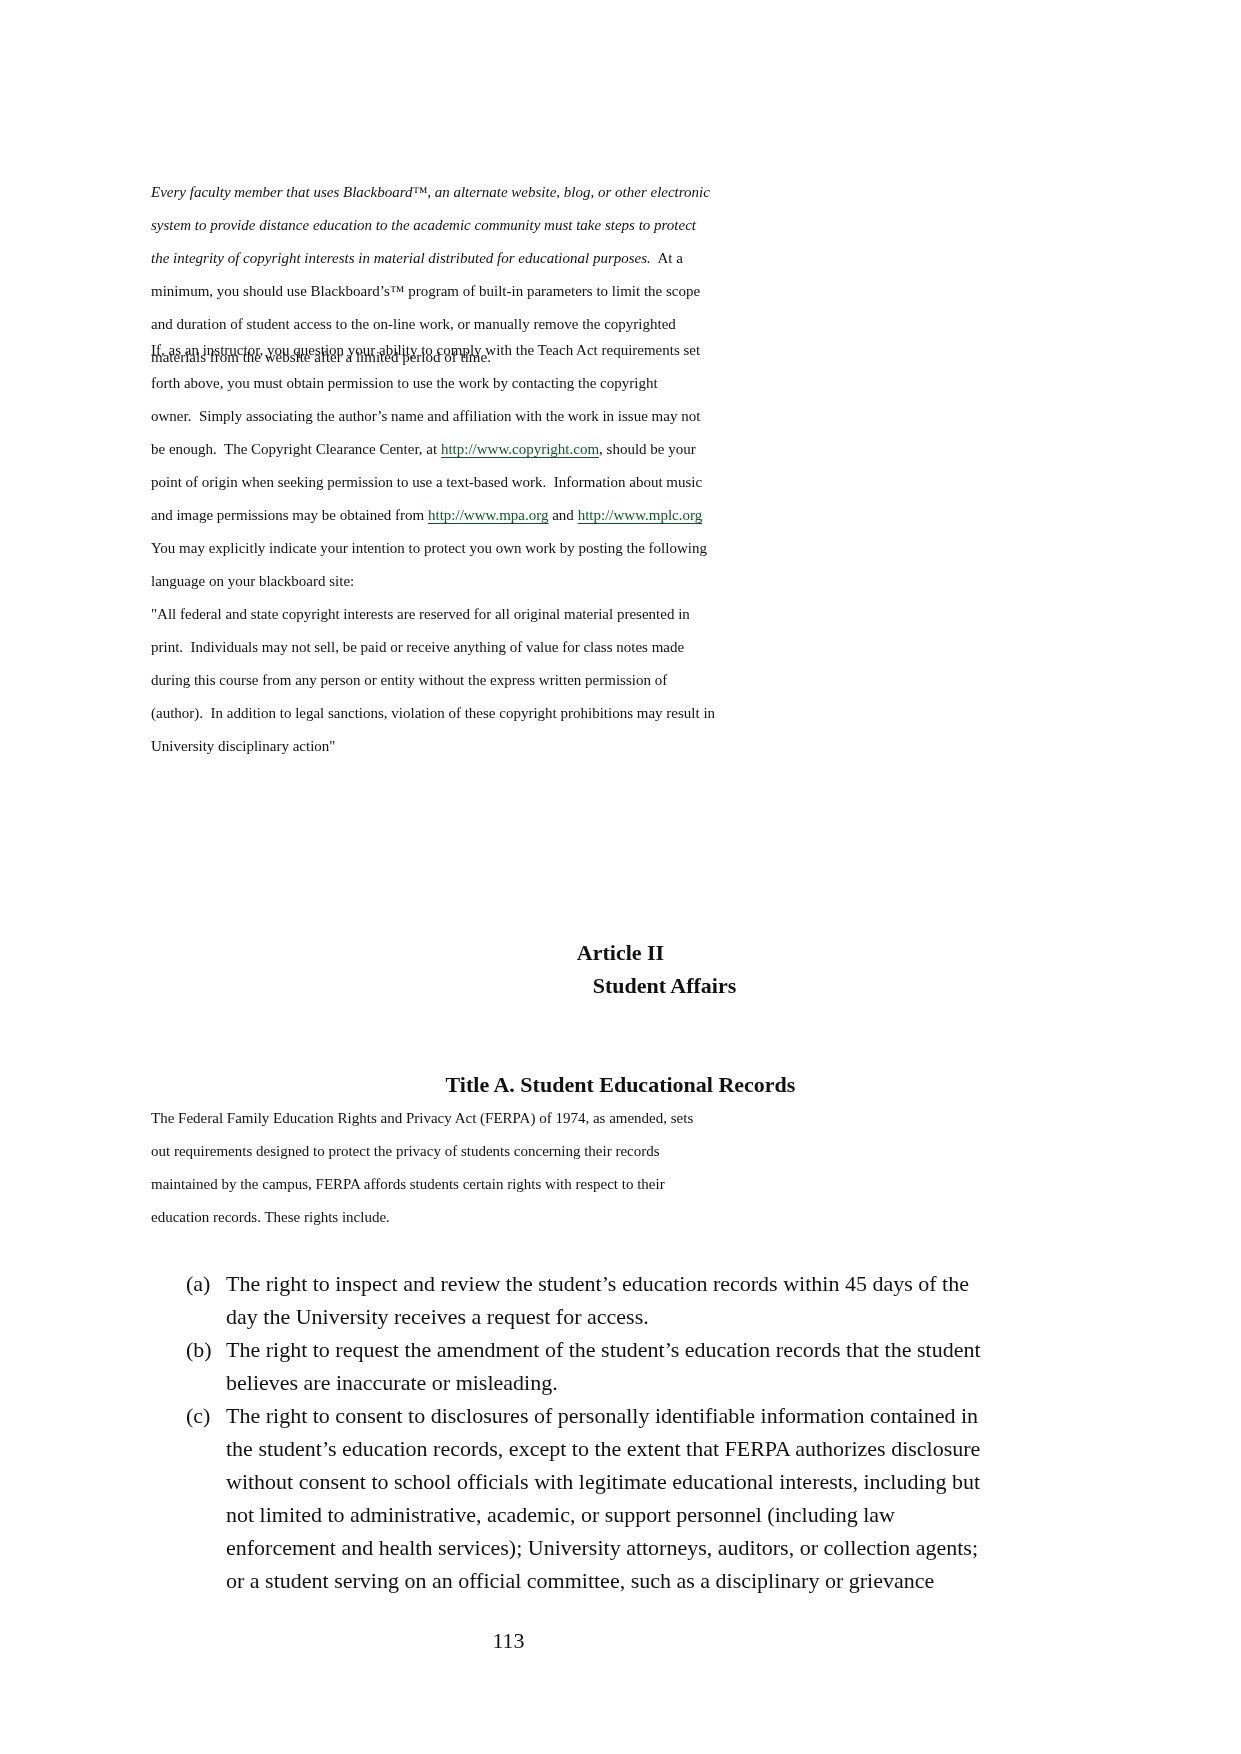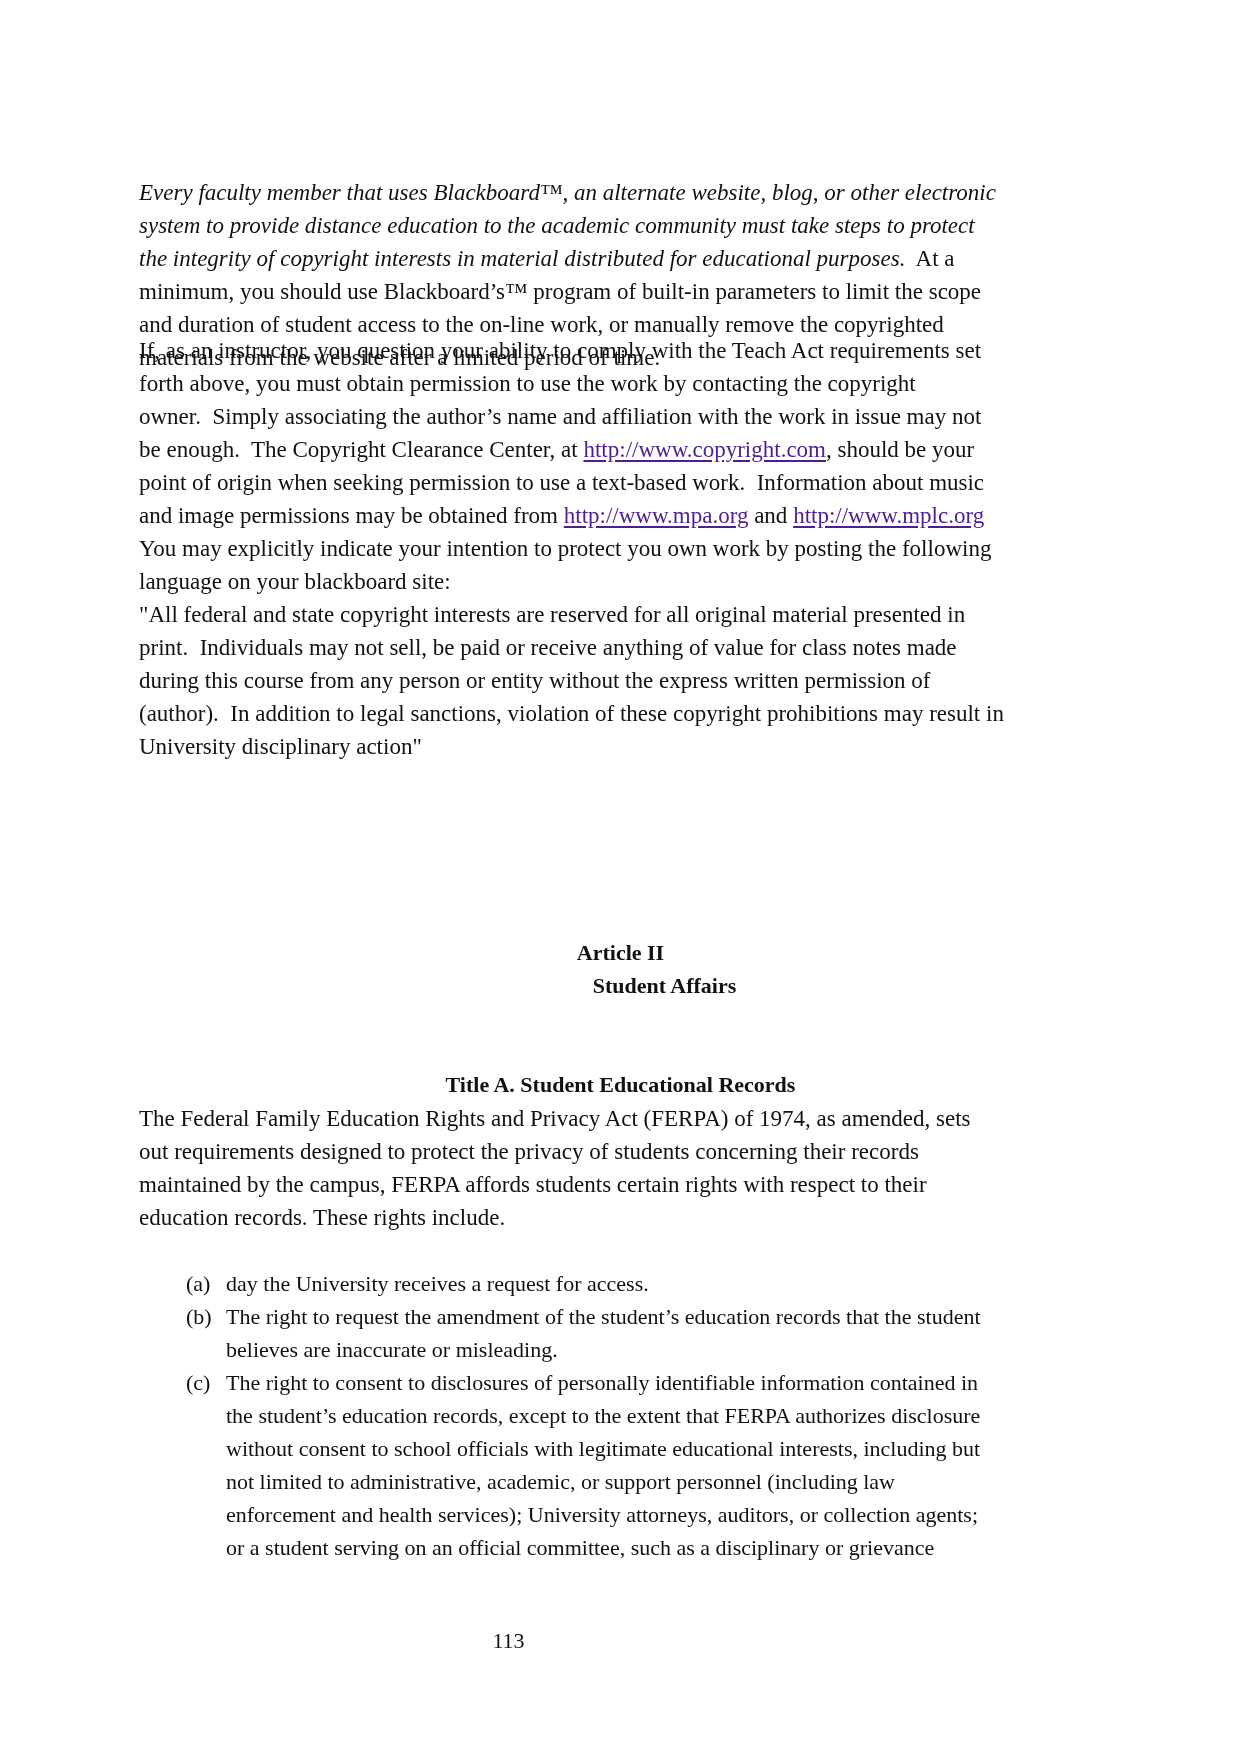--- a/index.html
+++ b/index.html
@@ -1,22 +1,22 @@
 <!DOCTYPE html>
 <html><head>
 <meta charset="utf-8">
 <style>
   html, body { margin:0; padding:0; background:#ffffff; }
   body { width:1241px; height:1754px; position:relative; overflow:hidden;
          font-family:"Liberation Serif", "DejaVu Serif", serif; color:#111; }
   .page { position:absolute; left:0; top:0; width:1241px; height:1754px; }
-  .block { position:absolute; left:139px; width:960px; font-size:23px; line-height:33px; }
+  .block { position:absolute; left:151px; width:960px; font-size:15px; line-height:33px; }
   .line { display:block; white-space:nowrap; height:33px; }
   .italic { font-style:italic; }
-  a.link { color:#4c1d95; text-decoration:underline; text-underline-offset:3px; }
+  a.link { color:#14532d; text-decoration:underline; text-underline-offset:3px; }
   .heading { position:absolute; left:0; width:1241px; text-align:center; font-weight:bold; font-size:22px; line-height:33px; }
   .list { position:absolute; left:186px; width:930px; font-size:22px; line-height:33px; }
   .item { position:relative; padding-left:40px; }
   .marker { position:absolute; left:0; top:0; }
   .pagenum { position:absolute; left:0; width:1017px; top:1628px; text-align:center; font-size:22px; }
 </style>
 </head>
 <body>
 
 <div class="page">
@@ -59,20 +59,21 @@
   <div class="block" style="top:1102px;">
     <span class="line">The Federal Family Education Rights and Privacy Act (FERPA) of 1974, as amended, sets</span>
     <span class="line">out requirements designed to protect the privacy of students concerning their records</span>
     <span class="line">maintained by the campus, FERPA affords students certain rights with respect to their</span>
     <span class="line">education records. These rights include.</span>
   </div>
 
   <div class="list" style="top:1267px;">
     <div class="item">
       <span class="marker">(a)</span>
+      <span class="line">The right to inspect and review the student’s education records within 45 days of the</span>
       <span class="line">day the University receives a request for access.</span>
     </div>
     <div class="item">
       <span class="marker">(b)</span>
       <span class="line">The right to request the amendment of the student’s education records that the student</span>
       <span class="line">believes are inaccurate or misleading.</span>
     </div>
     <div class="item">
       <span class="marker">(c)</span>
       <span class="line">The right to consent to disclosures of personally identifiable information contained in</span>

